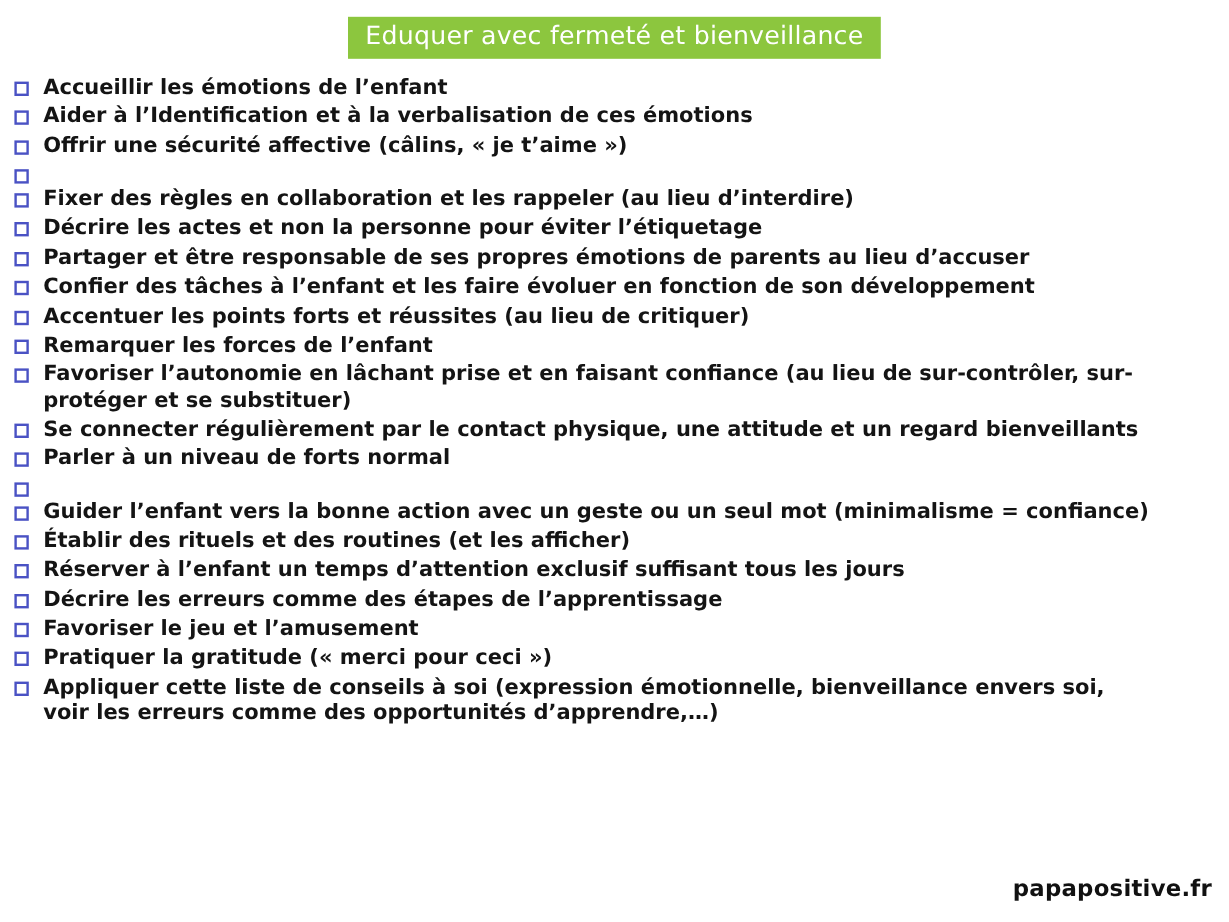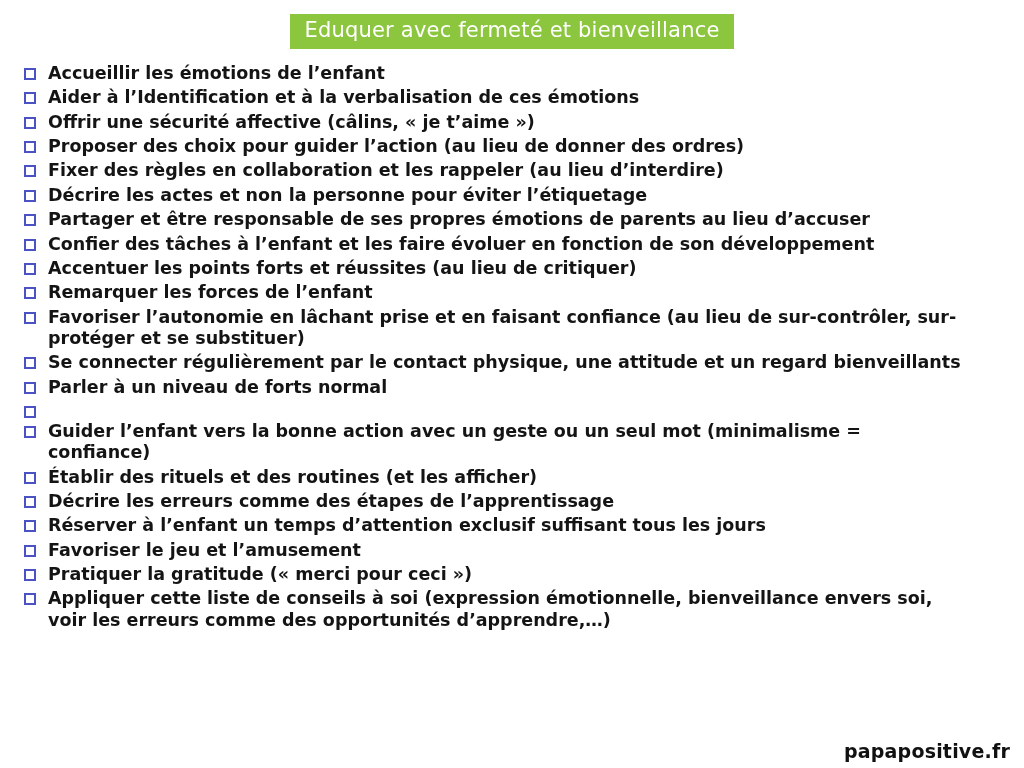--- a/index.html
+++ b/index.html
@@ -34,21 +34,21 @@
     color: #ffffff;
     font-size: 21px;
     font-weight: 400;
     padding: 5px 14px 7px 14px;
     letter-spacing: 0.2px;
     line-height: 1.1;
   }
 
   .list {
     margin: 14px 0 0 0;
-    padding: 0 20px 0 20px;
+    padding: 0 20px 0 8px;
     list-style: none;
   }
 
   .item {
     display: flex;
     align-items: flex-start;
     margin: 0 0 3px 0;
     line-height: 1.22;
   }
 
@@ -65,21 +65,21 @@
   .item-text {
     font-size: 17.5px;
     font-weight: bold;
     color: #141414;
     padding-right: 40px;
   }
 
   .footer {
     position: absolute;
     right: 14px;
-    bottom: 6px;
+    bottom: 16px;
     font-size: 19px;
     font-weight: bold;
     color: #111111;
     letter-spacing: 0.2px;
   }
 </style>
 </head>
 <body>
 
 <div class="slide">
@@ -96,21 +96,20 @@
       <li class="item">
         <span class="checkbox" style="border-color: rgb(74, 82, 196);"></span>
         <span class="item-text">Aider à l’Identification et à la verbalisation de ces émotions</span>
       </li>
       <li class="item">
         <span class="checkbox" style="border-color: rgb(74, 82, 196);"></span>
         <span class="item-text">Offrir une sécurité affective (câlins, « je t’aime »)</span>
       </li>
       <li class="item">
         <span class="checkbox" style="border-color: rgb(74, 82, 196);"></span>
-        <span class="item-text">Proposer des choix pour guider l’action (au lieu de donner des ordres)</span>
       </li>
       <li class="item">
         <span class="checkbox" style="border-color: rgb(74, 82, 196);"></span>
         <span class="item-text">Fixer des règles en collaboration et les rappeler (au lieu d’interdire)</span>
       </li>
       <li class="item">
         <span class="checkbox" style="border-color: rgb(74, 82, 196);"></span>
         <span class="item-text">Décrire les actes et non la personne pour éviter l’étiquetage</span>
       </li>
       <li class="item">
@@ -147,25 +146,25 @@
       <li class="item">
         <span class="checkbox" style="border-color: rgb(74, 82, 196);"></span>
         <span class="item-text">Guider l’enfant vers la bonne action avec un geste ou un seul mot (minimalisme = confiance)</span>
       </li>
       <li class="item">
         <span class="checkbox" style="border-color: rgb(74, 82, 196);"></span>
         <span class="item-text">Établir des rituels et des routines (et les afficher)</span>
       </li>
       <li class="item">
         <span class="checkbox" style="border-color: rgb(74, 82, 196);"></span>
-        <span class="item-text">Décrire les erreurs comme des étapes de l’apprentissage</span>
+        <span class="item-text">Réserver à l’enfant un temps d’attention exclusif suffisant tous les jours</span>
       </li>
       <li class="item">
         <span class="checkbox" style="border-color: rgb(74, 82, 196);"></span>
-        <span class="item-text">Réserver à l’enfant un temps d’attention exclusif suffisant tous les jours</span>
+        <span class="item-text">Décrire les erreurs comme des étapes de l’apprentissage</span>
       </li>
       <li class="item">
         <span class="checkbox" style="border-color: rgb(74, 82, 196);"></span>
         <span class="item-text">Favoriser le jeu et l’amusement</span>
       </li>
       <li class="item">
         <span class="checkbox" style="border-color: rgb(74, 82, 196);"></span>
         <span class="item-text">Pratiquer la gratitude (« merci pour ceci »)</span>
       </li>
       <li class="item">

